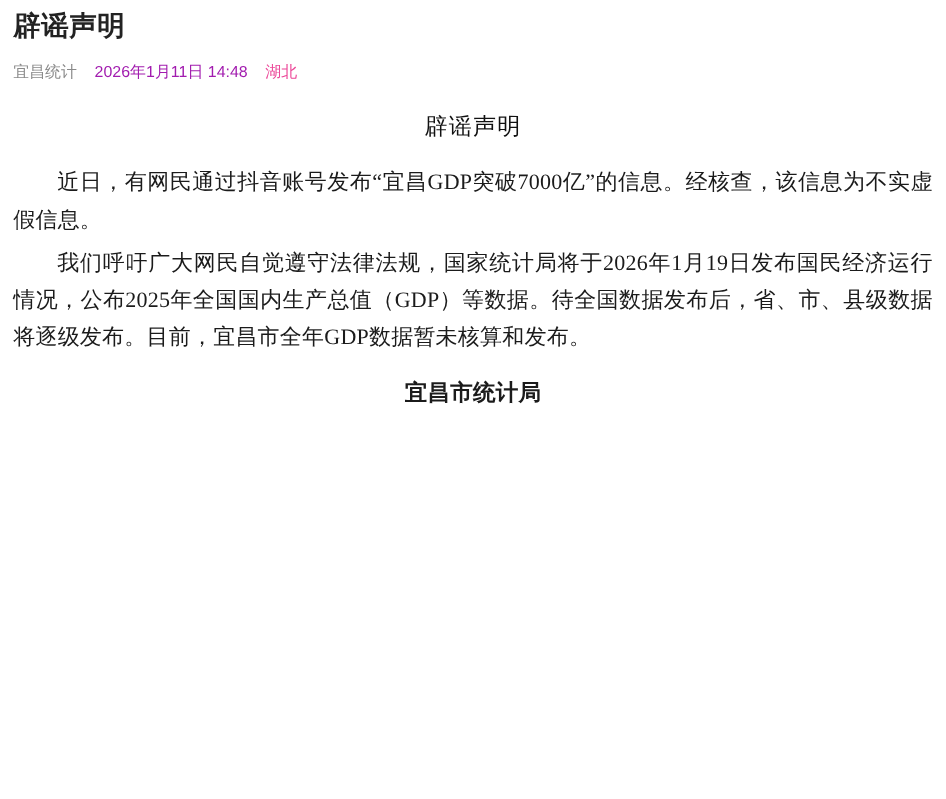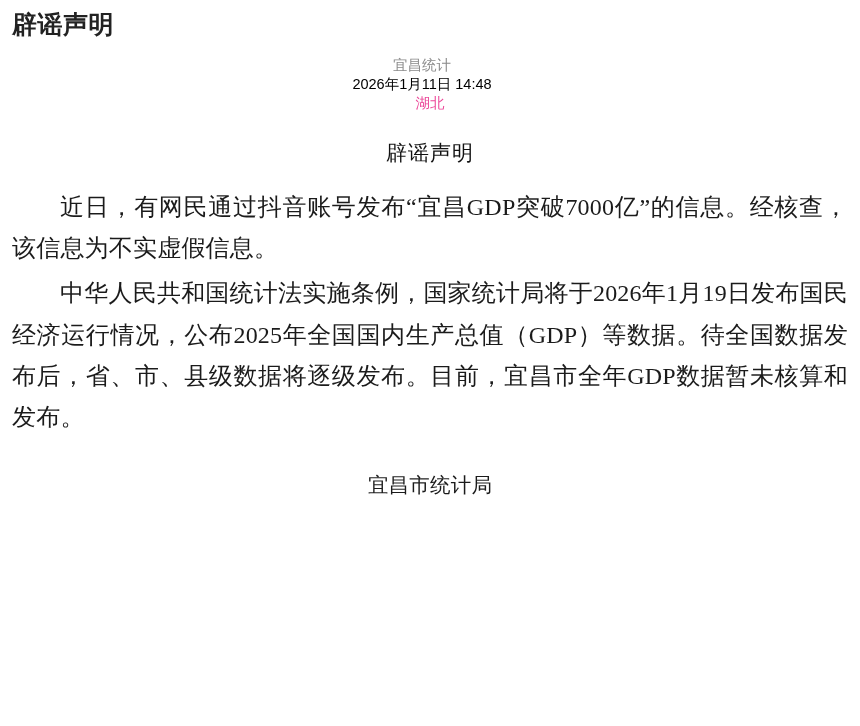--- a/index.html
+++ b/index.html
@@ -31,28 +31,27 @@
     margin: 0;
     line-height: 1.35;
   }
   .meta {
     display: flex;
     align-items: center;
     padding: 14px 12px 0 12px;
     font-size: 14.5px;
     color: #8a8a8a;
     gap: 0;
-    flex-direction: column;
   }
   .meta .source {
     color: #8a8a8a;
     margin-right: 16px;
   }
   .meta .time {
-    color: #000000;
+    color: #a21caf;
     margin-right: 16px;
     text-align: center;
   }
   .meta .location {
     color: #ec4899;
   }
   .article {
     padding: 0 12px;
     margin-top: 26px;
     font-family: "Liberation Serif", serif;
@@ -61,35 +60,36 @@
   .doc-title {
     text-align: center;
     font-size: 21px;
     font-family: "Liberation Serif", serif;
     font-weight: normal;
     margin: 0 0 20px 0;
     letter-spacing: 1px;
     color: #111111;
   }
   .para {
-    font-size: 24px;
+    font-size: 20px;
     line-height: 1.72;
     text-indent: 2em;
     margin: 0 0 4px 0;
     text-align: justify;
     letter-spacing: 0.2px;
   }
   .signature {
-    margin-top: 30px;
+    margin-top: 16px;
     padding-left: 0;
     text-align: center;
     font-family: "Liberation Serif", serif;
     font-size: 20.5px;
     line-height: 1.72;
     letter-spacing: 0.2px;
+    font-weight: bold;
   }
   .signature div {
     text-align: center;
   }
   .sig-inner {
     display: inline-block;
     text-align: center;
   }
 </style>
 </head>
@@ -102,21 +102,21 @@
   <div class="meta">
     <span class="source">宜昌统计</span>
     <span class="time">2026年1月11日 14:48</span>
     <span class="location">湖北</span>
   </div>
 
   <div class="article">
     <div class="doc-title">辟谣声明</div>
 
     <p class="para">近日，有网民通过抖音账号发布“宜昌GDP突破7000亿”的信息。经核查，该信息为不实虚假信息。</p>
-    <p class="para">中华人民共和国统计法实施条例，国家统计局将于2026年1月19日发布国民经济运行情况，公布2025年全国国内生产总值（GDP）等数据。待全国数据发布后，省、市、县级数据将逐级发布。目前，宜昌市全年GDP数据暂未核算和发布。</p>
+    <p class="para">我们呼吁广大网民自觉遵守法律法规，国家统计局将于2026年1月19日发布国民经济运行情况，公布2025年全国国内生产总值（GDP）等数据。待全国数据发布后，省、市、县级数据将逐级发布。目前，宜昌市全年GDP数据暂未核算和发布。</p>
 
     <div class="signature">
       <div class="sig-inner">
         <div>宜昌市统计局</div>
       </div>
     </div>
   </div>
 
 </div>
 

